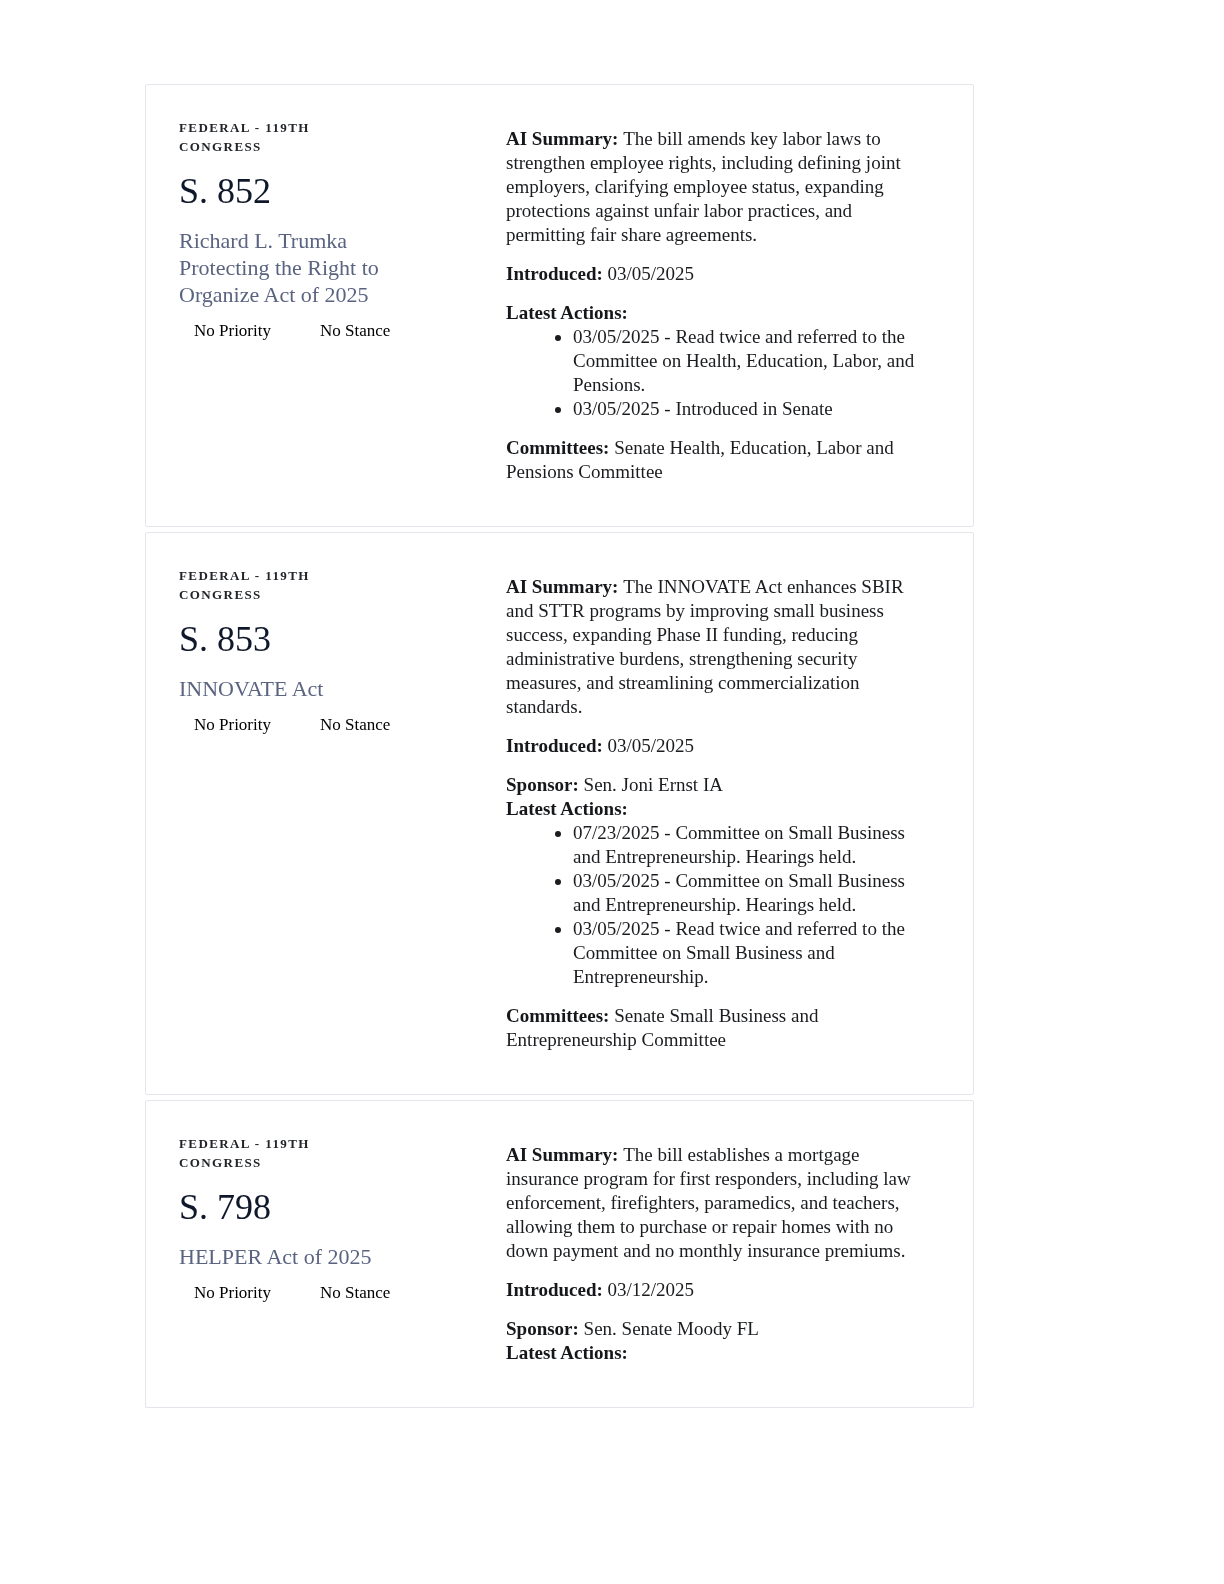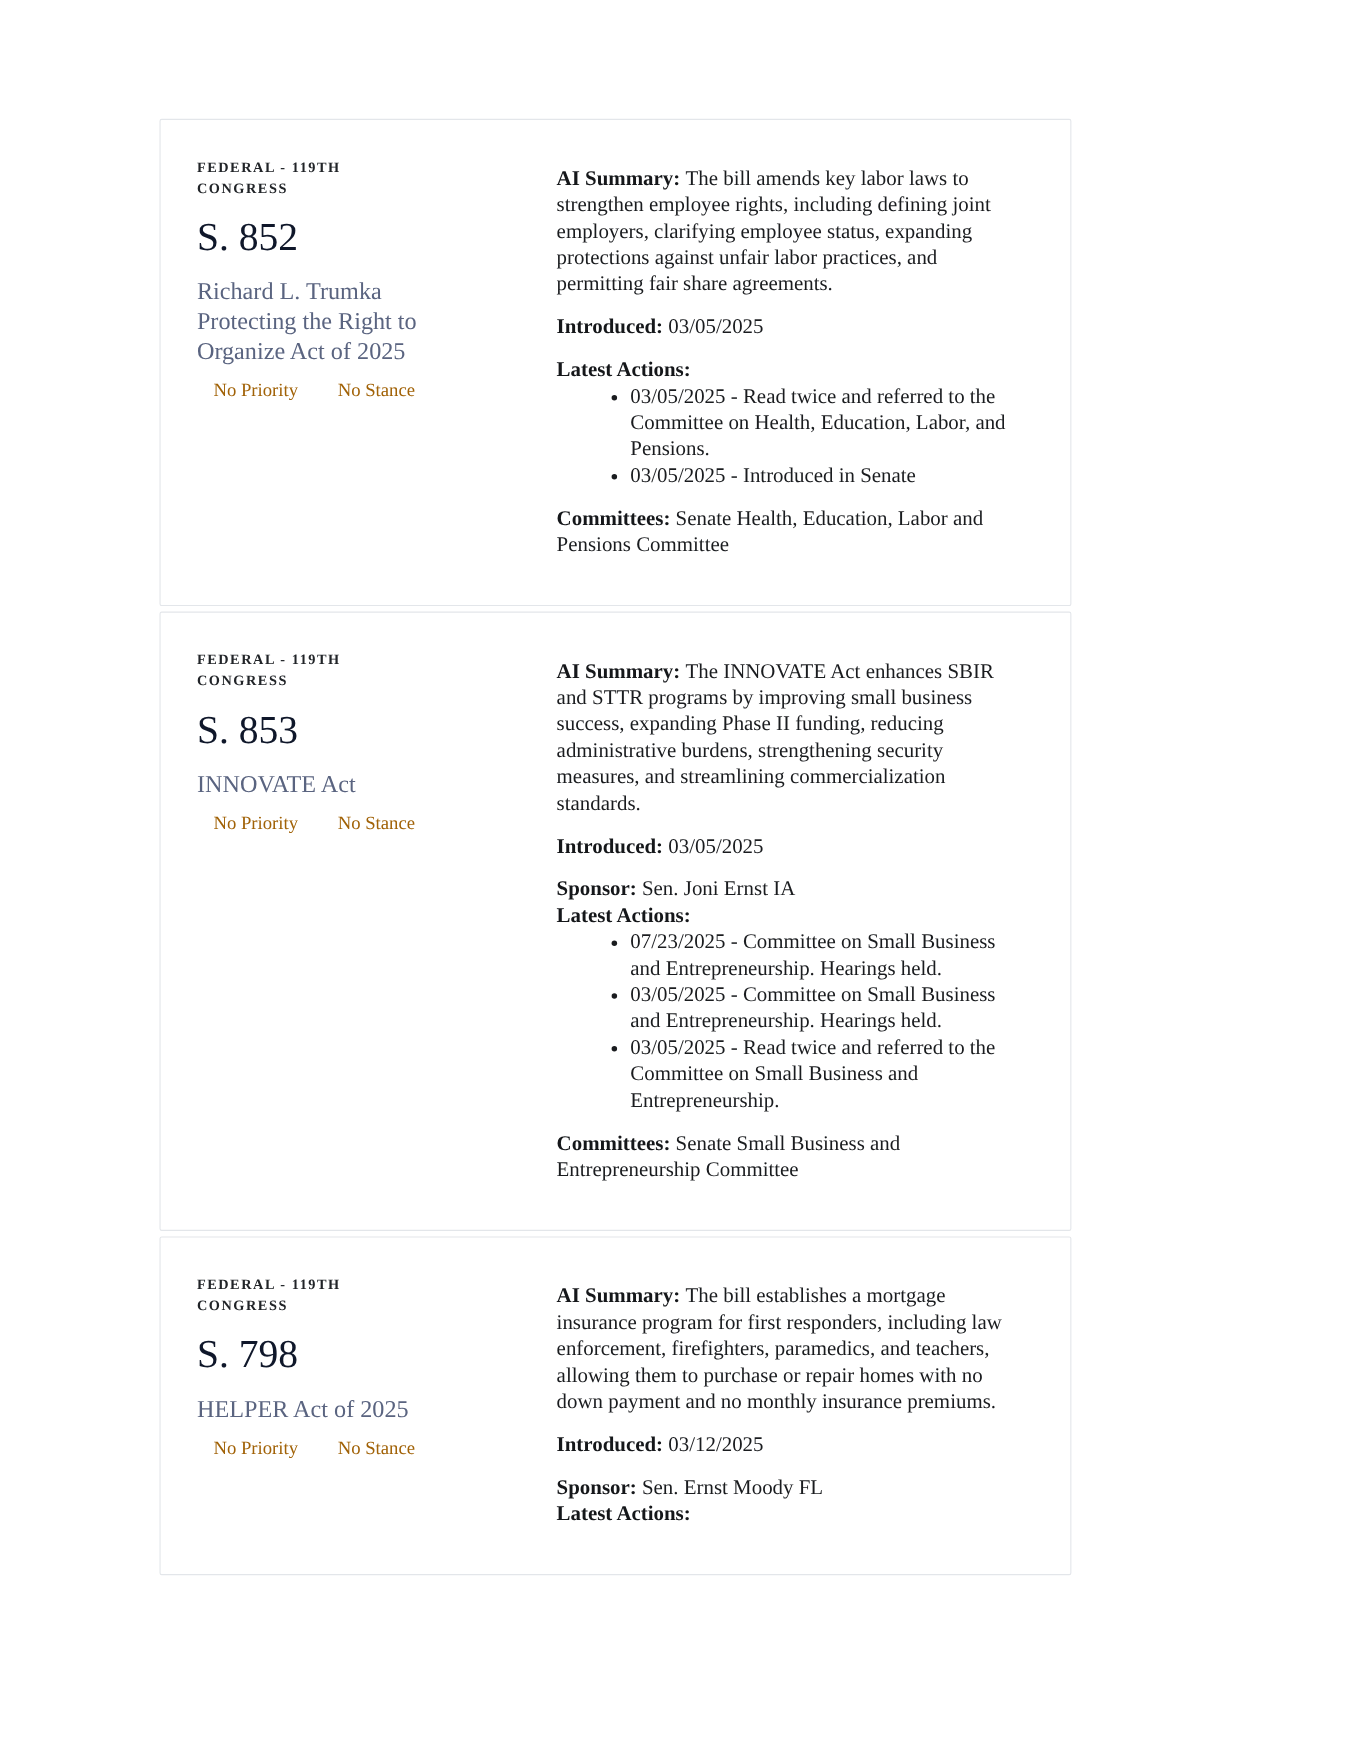--- a/index.html
+++ b/index.html
@@ -10,21 +10,21 @@
   }
   body {
     width: 1224px;
     min-height: 1584px;
     font-family: "Liberation Serif", "DejaVu Serif", serif;
     color: #1a1c1f;
   }
   .page {
     width: 1120px;
     min-height: 1584px;
-    padding: 108px 146px 100px 145px;
+    padding: 84px 146px 100px 145px;
   }
   .card {
     display: flex;
     background: #ffffff;
     border: 1.5px solid #e3e6ea;
     border-radius: 2px;
     margin-bottom: 5px;
     padding: 30px 40px 42px 33px;
   }
   .card-left {
@@ -56,23 +56,23 @@
     margin-top: 14px;
     font-size: 22px;
     line-height: 27px;
     color: #5a6480;
     max-width: 240px;
   }
   .tags {
     margin-top: 13px;
     padding-left: 15px;
     display: flex;
-    gap: 36px;
+    gap: 49px;
     font-size: 17px;
-    color: #a16207;
+    color: #000000;
     text-align: right;
   }
   .para {
     margin: 0 0 15px 0;
   }
   .para:last-child {
     margin-bottom: 0;
   }
   strong { color: #15171a; }
   ul.actions {
@@ -145,19 +145,19 @@
       <div class="bill-title">HELPER Act of 2025</div>
       <div class="tags">
         <span>No Priority</span>
         <span>No Stance</span>
       </div>
     </div>
     <div class="card-right">
       <p class="para"><strong>AI Summary: </strong><span>The bill establishes a mortgage insurance program for first responders, including law enforcement, firefighters, paramedics, and teachers, allowing them to purchase or repair homes with no down payment and no monthly insurance premiums.</span></p>
       <p class="para"><strong>Introduced: </strong><span>03/12/2025</span></p>
       <div class="para">
-        <div><strong>Sponsor: </strong><span>Sen. Ernst Moody FL</span></div>
+        <div><strong>Sponsor: </strong><span>Sen. Senate Moody FL</span></div>
         <div><strong>Latest Actions:</strong></div>
       </div>
     </div>
   </section>
 
 </div>
 
 </body></html>

